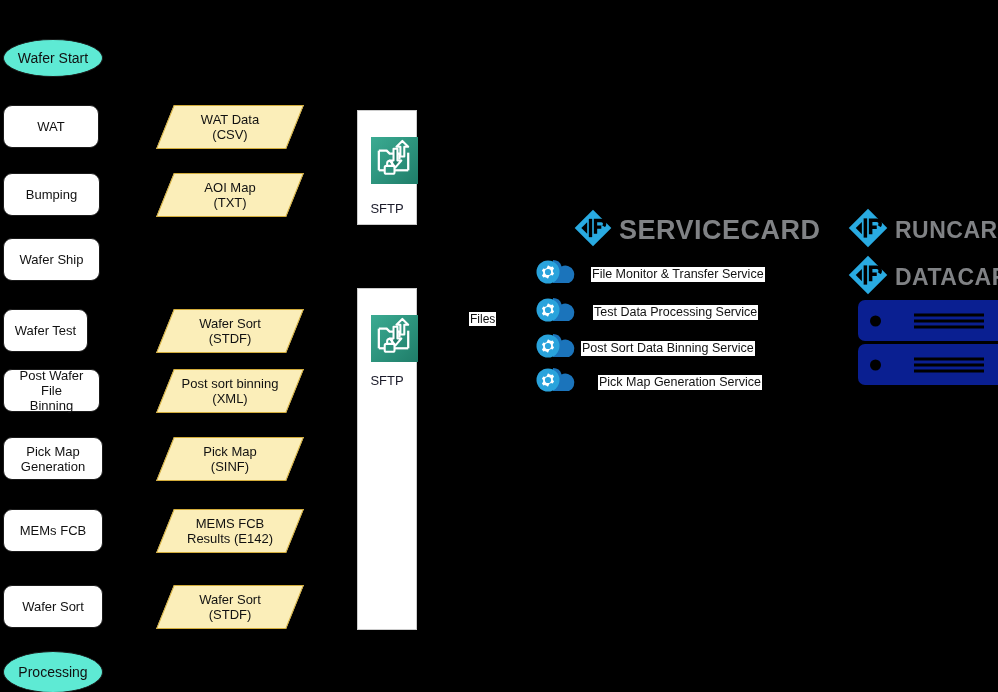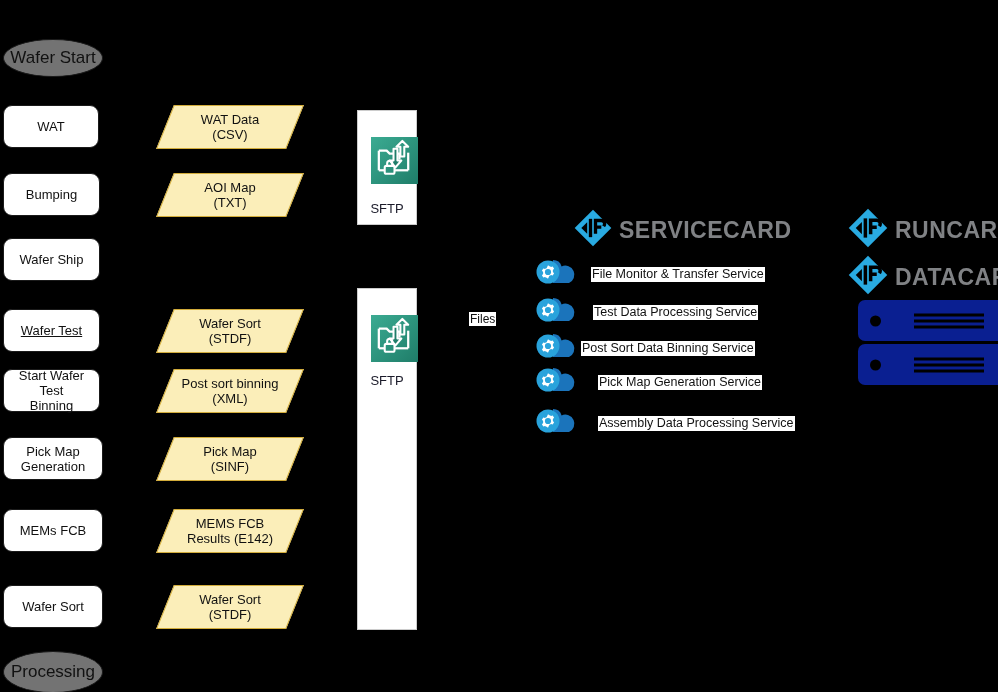--- a/index.html
+++ b/index.html
@@ -31,25 +31,25 @@
     justify-content: center;
     text-align: center;
     box-sizing: border-box;
     padding: 2px 4px;
     white-space: pre-line;
   }
 
   
   .term-ellipse {
     position: absolute;
-    background: #737373;
+    background: #5eead4;
     border: 1px solid #1a1a1a;
     border-radius: 50%;
     color: #111111;
-    font-size: 17px;
+    font-size: 14px;
     display: flex;
     align-items: center;
     justify-content: center;
     text-align: center;
     box-sizing: border-box;
   }
 
   
   .data-par {
     position: absolute;
@@ -184,26 +184,26 @@
     </div>
 
     <div class="proc-box" style="left:3px; top:173px; width:97px; height:43px;">
       <span>Bumping</span>
     </div>
 
     <div class="proc-box" style="left:3px; top:238px; width:97px; height:43px;">
       <span>Wafer Ship</span>
     </div>
 
-    <div class="proc-box" style="left:3px; top:309px; width:97px; height:43px;text-decoration:underline;">
+    <div class="proc-box" style="left:3px; top:309px; width:85px; height:43px;">
       <span>Wafer Test</span>
     </div>
 
     <div class="proc-box" style="left:3px; top:369px; width:97px; height:43px;">
-      <span>Start Wafer Test
+      <span>Post Wafer File
 Binning</span>
     </div>
 
     <div class="proc-box" style="left:3px; top:437px; width:100px; height:43px;">
       <span>Pick Map
 Generation</span>
     </div>
 
     <div class="proc-box" style="left:3px; top:509px; width:100px; height:43px;">
       <span>MEMs FCB</span>
@@ -313,21 +313,21 @@
           <path d="M10 24 l7 -7 v14 z"></path>
         </g>
         <g fill="#ffffff" opacity="0">
           <rect x="0" y="0" width="1" height="1"></rect>
         </g>
         <path d="M19 13 h4 v22 h-4 z" fill="#000000"></path>
         <path d="M25 13 h9 a6 6 0 0 1 0 12 h-9 v-4 h9 a2 2 0 0 0 0 -4 h-5 v14 h-4 z" fill="#000000"></path>
         <path d="M34 20 l6 4 l-6 4 z" fill="#29abe2"></path>
       </svg>
     </span>
-    <span class="brand-word" style="font-size:23px; margin-left:6px;">SERVICECARD</span>
+    <span class="brand-word" style="font-size:27px; margin-left:6px;">SERVICECARD</span>
   </div>
 
   <div class="brand" style="left:847px; top:207px;">
     <span style="display:block;">
       <svg width="42" height="42" viewBox="0 0 48 48" aria-hidden="true">
         <path d="M24 2 L46 24 L24 46 L2 24 Z" fill="#29abe2"></path>
         <path d="M10 24 l7 -7 v14 z" fill="#000000"></path>
         <path d="M19 13 h4 v22 h-4 z" fill="#000000"></path>
         <path d="M25 13 h9 a6 6 0 0 1 0 12 h-9 v-4 h9 a2 2 0 0 0 0 -4 h-5 v14 h-4 z" fill="#000000"></path>
         <path d="M34 20 l6 4 l-6 4 z" fill="#29abe2"></path>
@@ -390,31 +390,20 @@
       <svg width="46" height="30" viewBox="0 0 46 30" aria-hidden="true">
         <path d="M20 3 a9 9 0 0 1 8.6 6.4 A8 8 0 0 1 36 26 H20 z" fill="#1b74bb"></path>
         <circle cx="15" cy="15" r="11.5" fill="#29a3dc"></circle>
         <path d="M15 8.2 l1.4 1.1 a6.5 6.5 0 0 1 1.6 0.66 l1.7 -0.5 l1.4 2.4 l-1.25 1.25 a6.5 6.5 0 0 1 0 1.8 l1.25 1.25 l-1.4 2.4 l-1.7 -0.5 a6.5 6.5 0 0 1 -1.6 0.66 L15 21.8 l-1.4 -1.1 a6.5 6.5 0 0 1 -1.6 -0.66 l-1.7 0.5 l-1.4 -2.4 l1.25 -1.25 a6.5 6.5 0 0 1 0 -1.8 L8.9 13.84 l1.4 -2.4 l1.7 0.5 a6.5 6.5 0 0 1 1.6 -0.66 z" fill="#ffffff"></path>
         <circle cx="15" cy="15" r="3.1" fill="#29a3dc"></circle>
       </svg>
     </span>
     <span class="svc-label" style="margin-left:19px;">Pick Map Generation Service</span>
   </div>
 
-  <div class="svc-row" style="left:533px; top:406px;">
-    <span style="display:block;">
-      <svg width="46" height="30" viewBox="0 0 46 30" aria-hidden="true">
-        <path d="M20 3 a9 9 0 0 1 8.6 6.4 A8 8 0 0 1 36 26 H20 z" fill="#1b74bb"></path>
-        <circle cx="15" cy="15" r="11.5" fill="#29a3dc"></circle>
-        <path d="M15 8.2 l1.4 1.1 a6.5 6.5 0 0 1 1.6 0.66 l1.7 -0.5 l1.4 2.4 l-1.25 1.25 a6.5 6.5 0 0 1 0 1.8 l1.25 1.25 l-1.4 2.4 l-1.7 -0.5 a6.5 6.5 0 0 1 -1.6 0.66 L15 21.8 l-1.4 -1.1 a6.5 6.5 0 0 1 -1.6 -0.66 l-1.7 0.5 l-1.4 -2.4 l1.25 -1.25 a6.5 6.5 0 0 1 0 -1.8 L8.9 13.84 l1.4 -2.4 l1.7 0.5 a6.5 6.5 0 0 1 1.6 -0.66 z" fill="#ffffff"></path>
-        <circle cx="15" cy="15" r="3.1" fill="#29a3dc"></circle>
-      </svg>
-    </span>
-    <span class="svc-label" style="margin-left:19px;">Assembly Data Processing Service</span>
-  </div>
 
   <div class="server-bar" style="left:858px; top:300px; width:148px; height:41px;">
     <span class="server-dot"></span>
     <span class="server-lines">
       <i></i>
         <i></i>
         <i></i>
     </span>
   </div>
 

